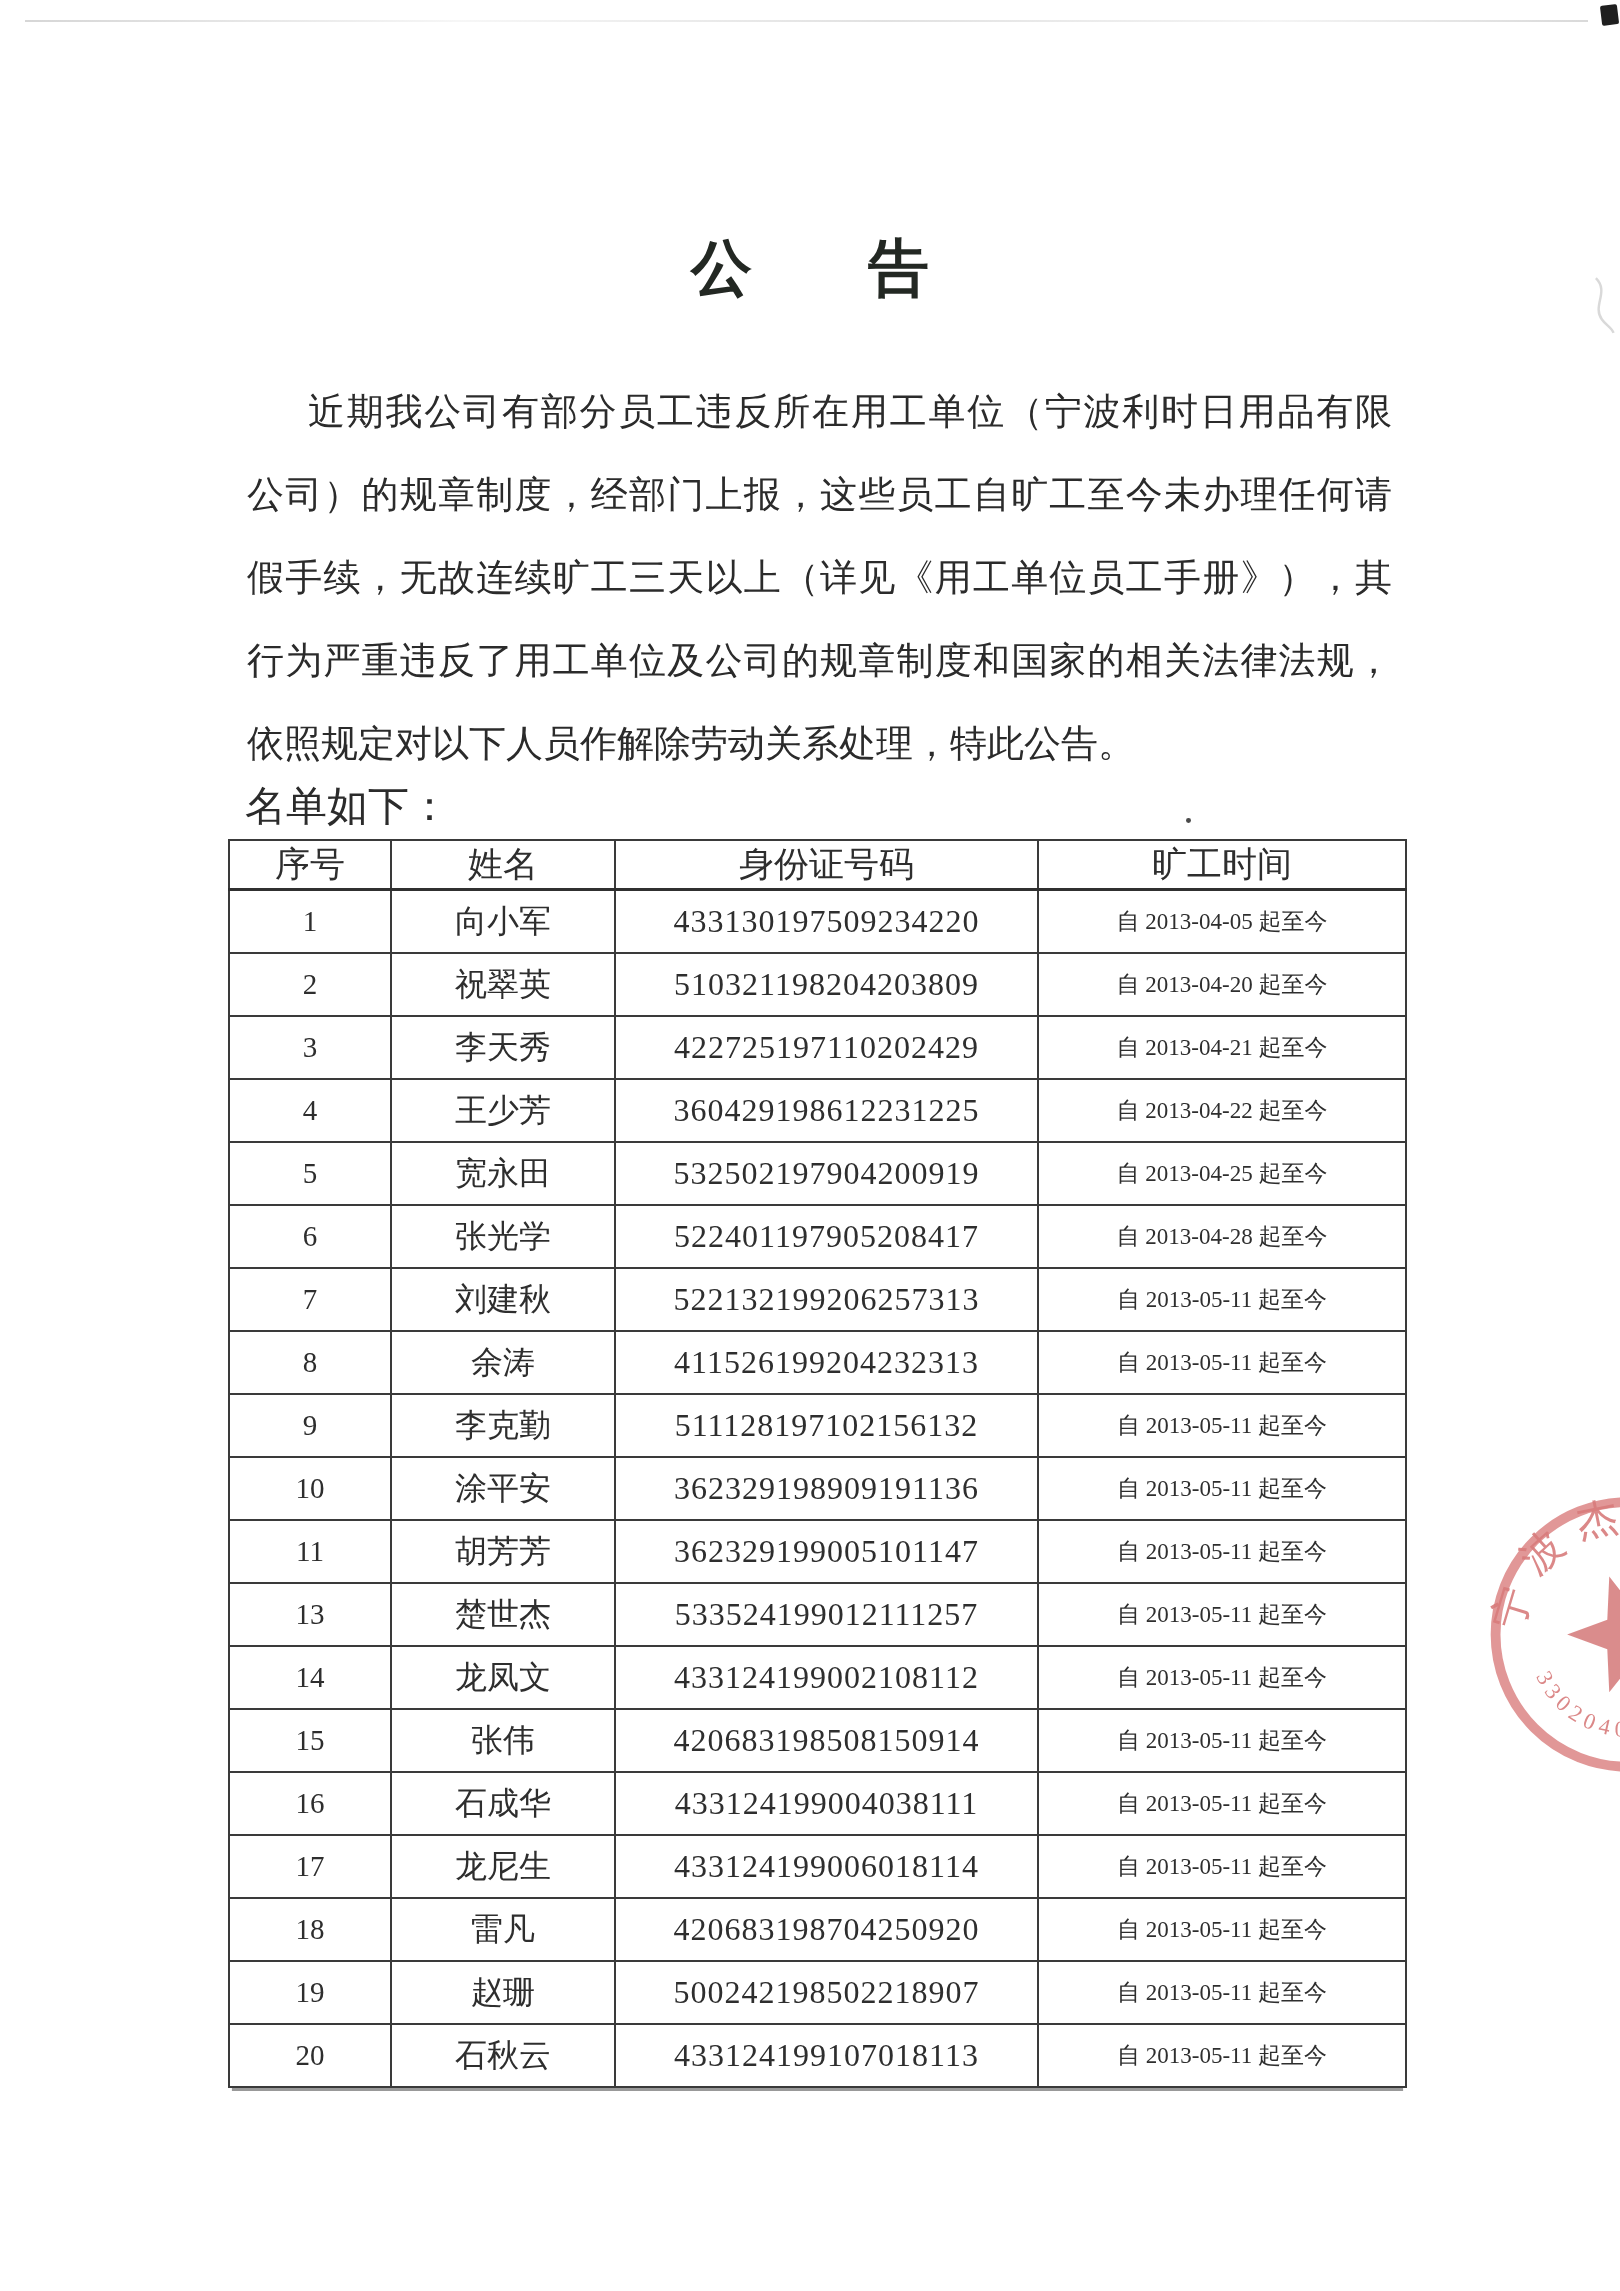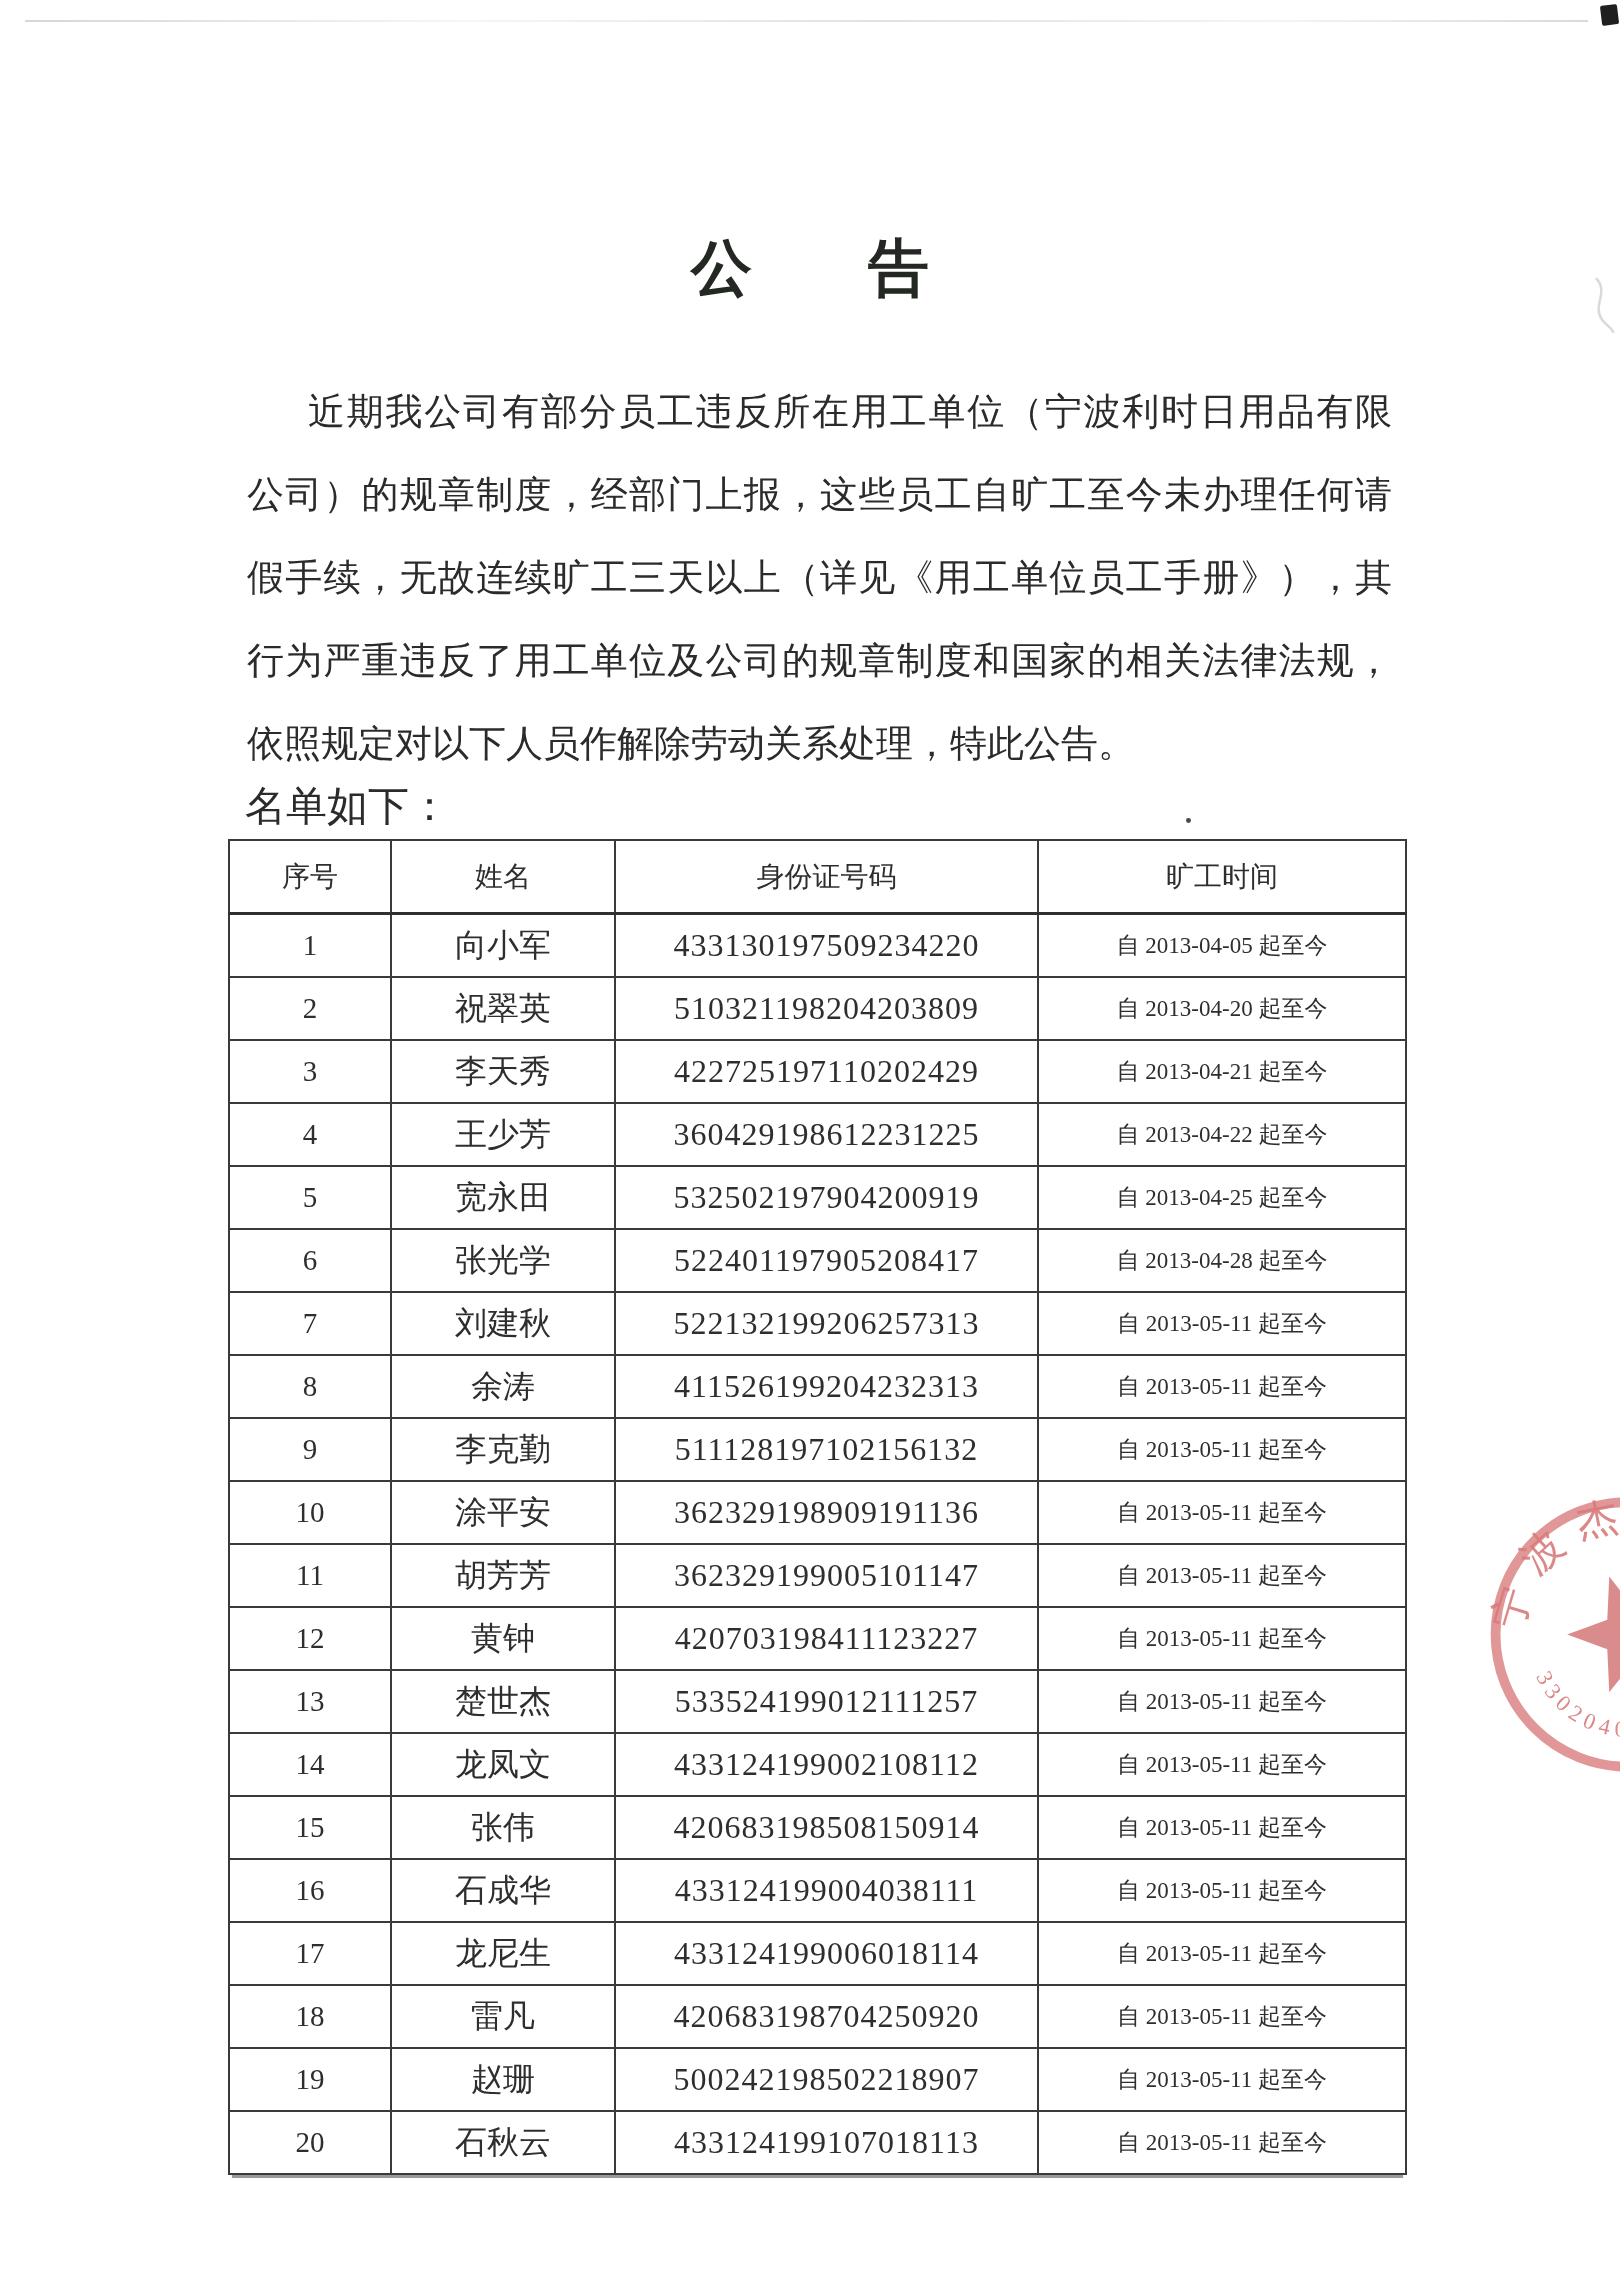--- a/index.html
+++ b/index.html
@@ -38,23 +38,23 @@
   }
   
   table.roster{
     position:absolute;left:228px;top:839px;
     width:1177px;border-collapse:collapse;table-layout:fixed;
     text-align:center;color:#2e2e2e;
     border:2.9px solid #3a3a3a;
     box-shadow:0 6.9px 0 -3.9px rgba(70,70,70,.55);
   }
   table.roster th{
-    height:39px;font-weight:normal;font-size:28px;
+    height:39px;font-weight:normal;font-size:35px;
     border:2px solid #3a3a3a;border-bottom:3.9px solid #303030;
-    padding:16px;
+    padding:0;
   }
   table.roster td{
     height:61px;padding:0;
     border:2px solid #3a3a3a;border-top-width:2.9px;
   }
   td.c0{font-size:29px;}
   td.c1{font-size:32px;}
   td.c2{font-size:32px;letter-spacing:1px;}
   td.c3{font-size:23px;}
   
@@ -181,26 +181,20 @@
           <td class="c2">362329198909191136</td>
           <td class="c3">自 2013-05-11 起至今</td>
         </tr>
         <tr>
           <td class="c0">11</td>
           <td class="c1">胡芳芳</td>
           <td class="c2">362329199005101147</td>
           <td class="c3">自 2013-05-11 起至今</td>
         </tr>
         <tr>
-          <td class="c0">12</td>
-          <td class="c1">黄钟</td>
-          <td class="c2">420703198411123227</td>
-          <td class="c3">自 2013-05-11 起至今</td>
-        </tr>
-        <tr>
           <td class="c0">13</td>
           <td class="c1">楚世杰</td>
           <td class="c2">533524199012111257</td>
           <td class="c3">自 2013-05-11 起至今</td>
         </tr>
         <tr>
           <td class="c0">14</td>
           <td class="c1">龙凤文</td>
           <td class="c2">433124199002108112</td>
           <td class="c3">自 2013-05-11 起至今</td>

